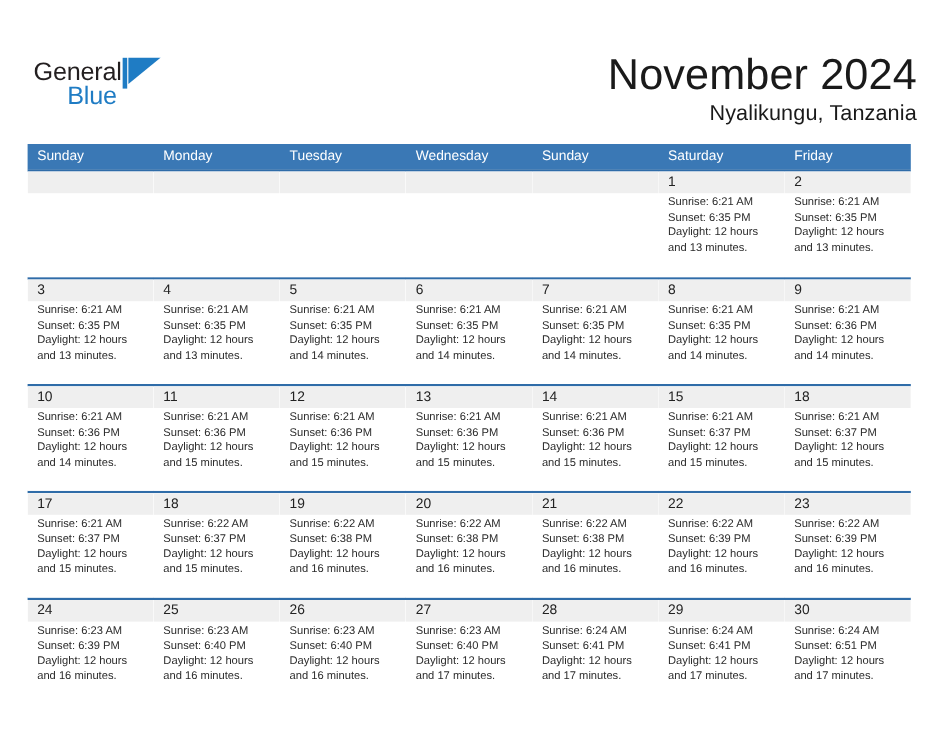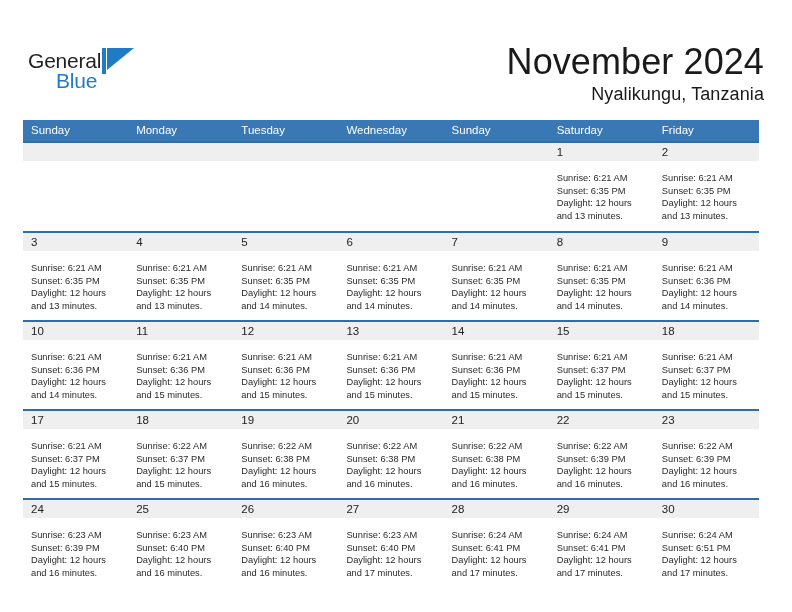--- a/index.html
+++ b/index.html
@@ -120,21 +120,21 @@
   .day-strip {
     height: 18px;
     background: #efefef;
     line-height: 18px;
     padding-left: 8px;
     font-size: 11.5px;
     color: #222222;
   }
   .day-cell.empty .day-strip { background: #efefef; }
   .day-body {
-    padding: 11px 6px 0 8px;
+    padding: 1px 6px 0 8px;
     font-size: 9.3px;
     line-height: 12.6px;
     color: #2b2b2b;
   }
   .day-body div { white-space: nowrap; }
 </style>
 </head>
 <body>
 
 <div class="page">

